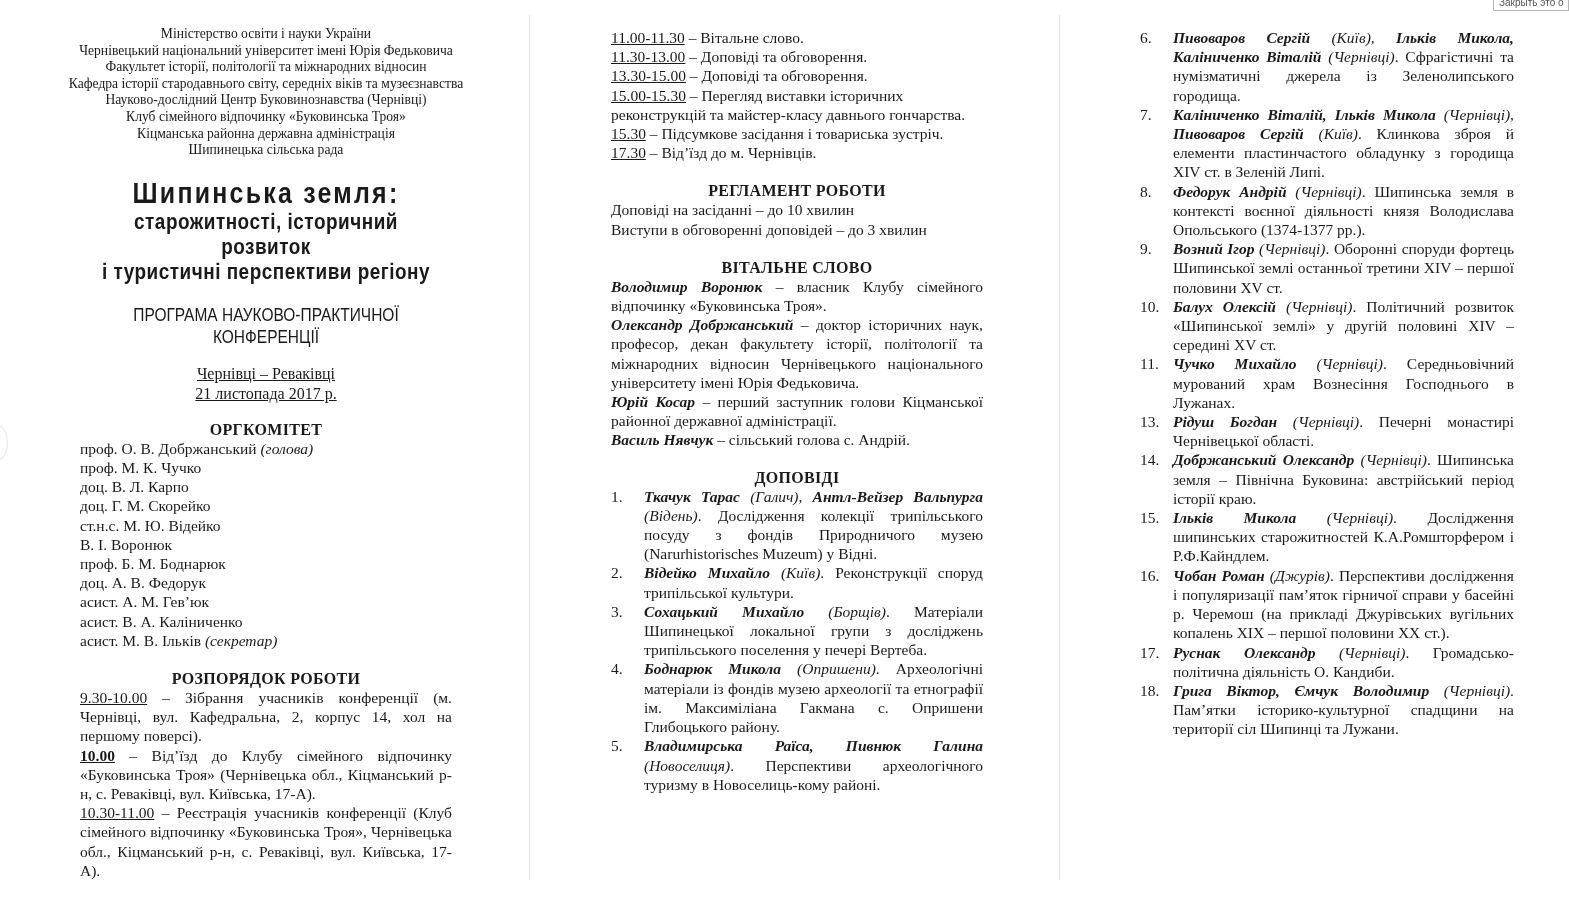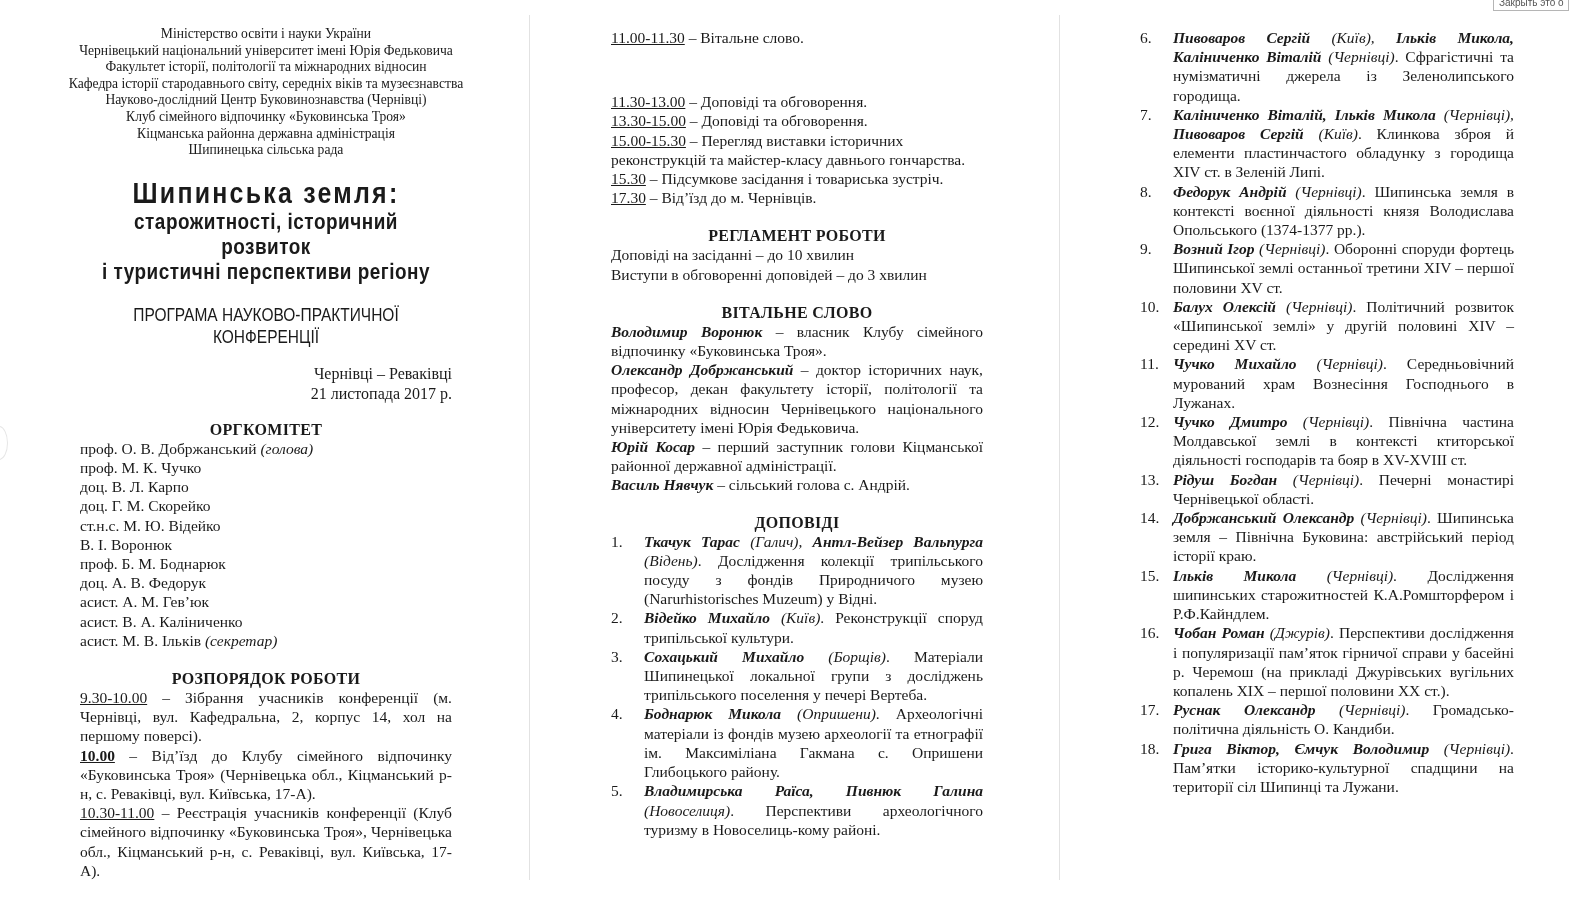--- a/index.html
+++ b/index.html
@@ -32,21 +32,21 @@
   .title-sub {
     text-align: center; font-family: "Liberation Sans", "DejaVu Sans", sans-serif; font-weight: bold;
     font-size: 22px; line-height: 25px; letter-spacing: 0.6px; transform: scaleX(0.86); transform-origin: center;
     margin-left: -20px; width: 412px;
   }
   .program-title {
     margin-top: 20px; text-align: center; font-family: "Liberation Sans", "DejaVu Sans", sans-serif;
     font-size: 18px; line-height: 22px; transform: scaleX(0.86); transform-origin: center;
     margin-left: -30px; width: 432px;
   }
-  .place-date { margin-top: 16px; text-align: right; font-size: 16px; line-height: 20px; }
+  .place-date { margin-top: 16px; text-align: center; font-size: 16px; line-height: 20px; text-decoration: underline; }
 
   .sec-head { text-align: center; font-weight: bold; font-size: 16px; line-height: 19px; letter-spacing: 0.3px; }
   .sec-head.first { margin-top: 16px; }
   .sec-head.gap { margin-top: 19px; }
 
   .u { text-decoration: underline; }
   .ub { text-decoration: underline; font-weight: bold; }
   .bi { font-weight: bold; font-style: italic; }
   .it { font-style: italic; }
 
@@ -105,21 +105,21 @@
   <div id="sched-1">
       <div class="sched-item"><span class="u">9.30-10.00</span><span> – Зібрання учасників конференції (м. Чернівці, вул. Кафедральна, 2, корпус 14, хол на першому поверсі).</span></div>
       <div class="sched-item"><span class="ub">10.00</span><span> – Від’їзд до Клубу сімейного відпочинку «Буковинська Троя» (Чернівецька обл., Кіцманський р-н, с. Реваківці, вул. Київська, 17-А).</span></div>
       <div class="sched-item"><span class="u">10.30-11.00</span><span> – Реєстрація учасників конференції (Клуб сімейного відпочинку «Буковинська Троя», Чернівецька обл., Кіцманський р-н, с. Реваківці, вул. Київська, 17-А).</span></div>
     </div>
 </div>
 
 <div class="col col2" style="top:28px">
   <div id="sched-2">
       <div class="sched-item" style="text-align: left;"><span class="u">11.00-11.30</span><span> – Вітальне слово.</span></div>
-      <div class="sched-item" style="text-align: left; margin-top: 45px;"><span class="u">11.30-13.00</span><span> – Доповіді та обговорення.</span></div>
+      <div class="sched-item" style="text-align: left;"><span class="u">11.30-13.00</span><span> – Доповіді та обговорення.</span></div>
       <div class="sched-item" style="text-align: left;"><span class="u">13.30-15.00</span><span> – Доповіді та обговорення.</span></div>
       <div class="sched-item" style="text-align: left;"><span class="u">15.00-15.30</span><span> – Перегляд виставки історичних реконструкцій та майстер-класу давнього гончарства.</span></div>
       <div class="sched-item" style="text-align: left;"><span class="u">15.30</span><span> – Підсумкове засідання і товариська зустріч.</span></div>
       <div class="sched-item" style="text-align: left;"><span class="u">17.30</span><span> – Від’їзд до м. Чернівців.</span></div>
     </div>
 
   <div class="sec-head gap" style="margin-top:19px">РЕГЛАМЕНТ РОБОТИ</div>
   <div>Доповіді на засіданні – до 10 хвилин</div>
   <div>Виступи в обговоренні доповідей – до 3 хвилин</div>
 
@@ -142,21 +142,20 @@
 </div>
 
 <div class="col col3" style="top:28px">
   <ol class="reports" id="reports-2">
       <li><span class="num">6.</span><span class="bi">Пивоваров Сергій</span><span class="it"> (Київ), </span><span class="bi">Ільків Микола, Каліниченко Віталій</span><span class="it"> (Чернівці)</span><span>. Сфрагістичні та нумізматичні джерела із Зеленолипського городища.</span></li>
       <li><span class="num">7.</span><span class="bi">Каліниченко Віталій, Ільків Микола</span><span class="it"> (Чернівці), </span><span class="bi">Пивоваров Сергій</span><span class="it"> (Київ)</span><span>. Клинкова зброя й елементи пластинчастого обладунку з городища XIV ст. в Зеленій Липі.</span></li>
       <li><span class="num">8.</span><span class="bi">Федорук Андрій</span><span class="it"> (Чернівці)</span><span>. Шипинська земля в контексті воєнної діяльності князя Володислава Опольського (1374-1377 рр.).</span></li>
       <li><span class="num">9.</span><span class="bi">Возний Ігор</span><span class="it"> (Чернівці)</span><span>. Оборонні споруди фортець Шипинської землі останньої третини XIV – першої половини XV ст.</span></li>
       <li><span class="num">10.</span><span class="bi">Балух Олексій</span><span class="it"> (Чернівці)</span><span>. Політичний розвиток «Шипинської землі» у другій половині XIV – середині XV ст.</span></li>
       <li><span class="num">11.</span><span class="bi">Чучко Михайло</span><span class="it"> (Чернівці)</span><span>. Середньовічний мурований храм Вознесіння Господнього в Лужанах.</span></li>
-      <li><span class="num">12.</span><span class="bi">Чучко Дмитро</span><span class="it"> (Чернівці)</span><span>. Північна частина Молдавської землі в контексті ктиторської діяльності господарів та бояр в XV-XVIII ст.</span></li>
       <li><span class="num">13.</span><span class="bi">Рідуш Богдан</span><span class="it"> (Чернівці)</span><span>. Печерні монастирі Чернівецької області.</span></li>
       <li><span class="num">14.</span><span class="bi">Добржанський Олександр</span><span class="it"> (Чернівці)</span><span>. Шипинська земля – Північна Буковина: австрійський період історії краю.</span></li>
       <li><span class="num">15.</span><span class="bi">Ільків Микола</span><span class="it"> (Чернівці)</span><span>. Дослідження шипинських старожитностей К.А.Ромшторфером і Р.Ф.Кайндлем.</span></li>
       <li><span class="num">16.</span><span class="bi">Чобан Роман</span><span class="it"> (Джурів)</span><span>. Перспективи дослідження і популяризації пам’яток гірничої справи у басейні р. Черемош (на прикладі Джурівських вугільних копалень XIX – першої половини XX ст.).</span></li>
       <li><span class="num">17.</span><span class="bi">Руснак Олександр</span><span class="it"> (Чернівці)</span><span>. Громадсько-політична діяльність О. Кандиби.</span></li>
       <li><span class="num">18.</span><span class="bi">Грига Віктор, Ємчук Володимир</span><span class="it"> (Чернівці)</span><span>. Пам’ятки історико-культурної спадщини на території сіл Шипинці та Лужани.</span></li>
     </ol>
 </div>
 
 </body></html>

